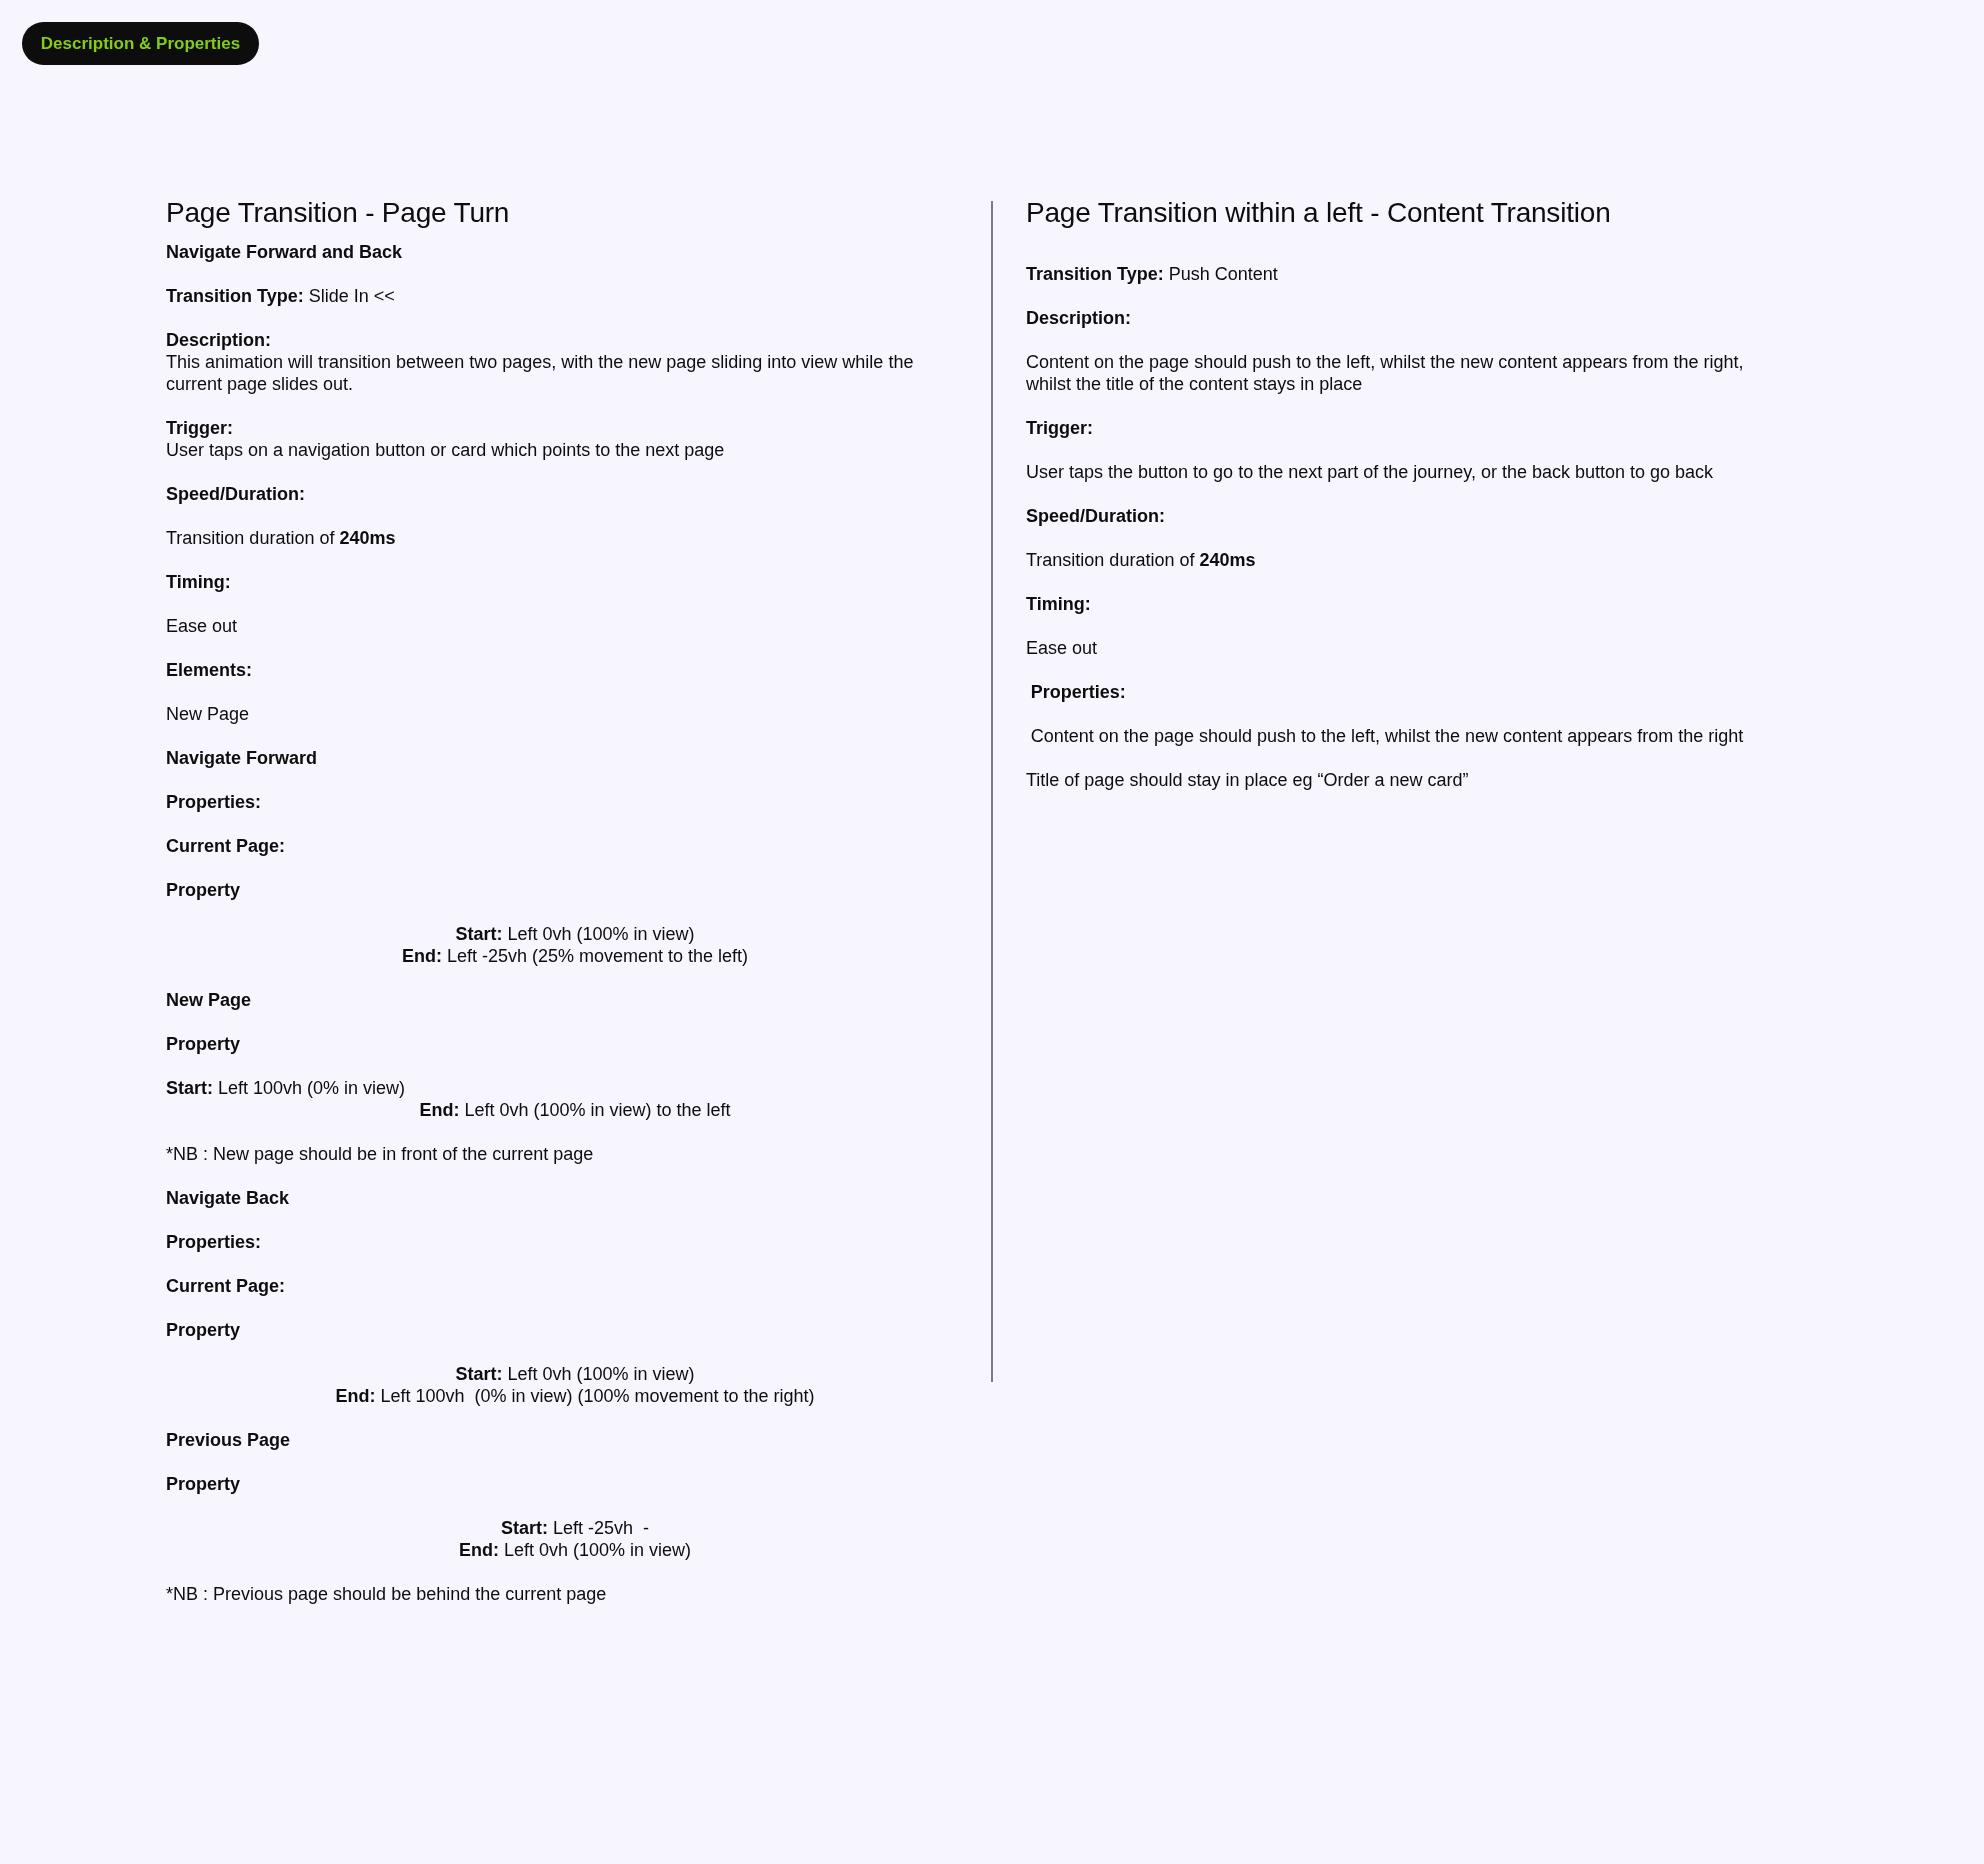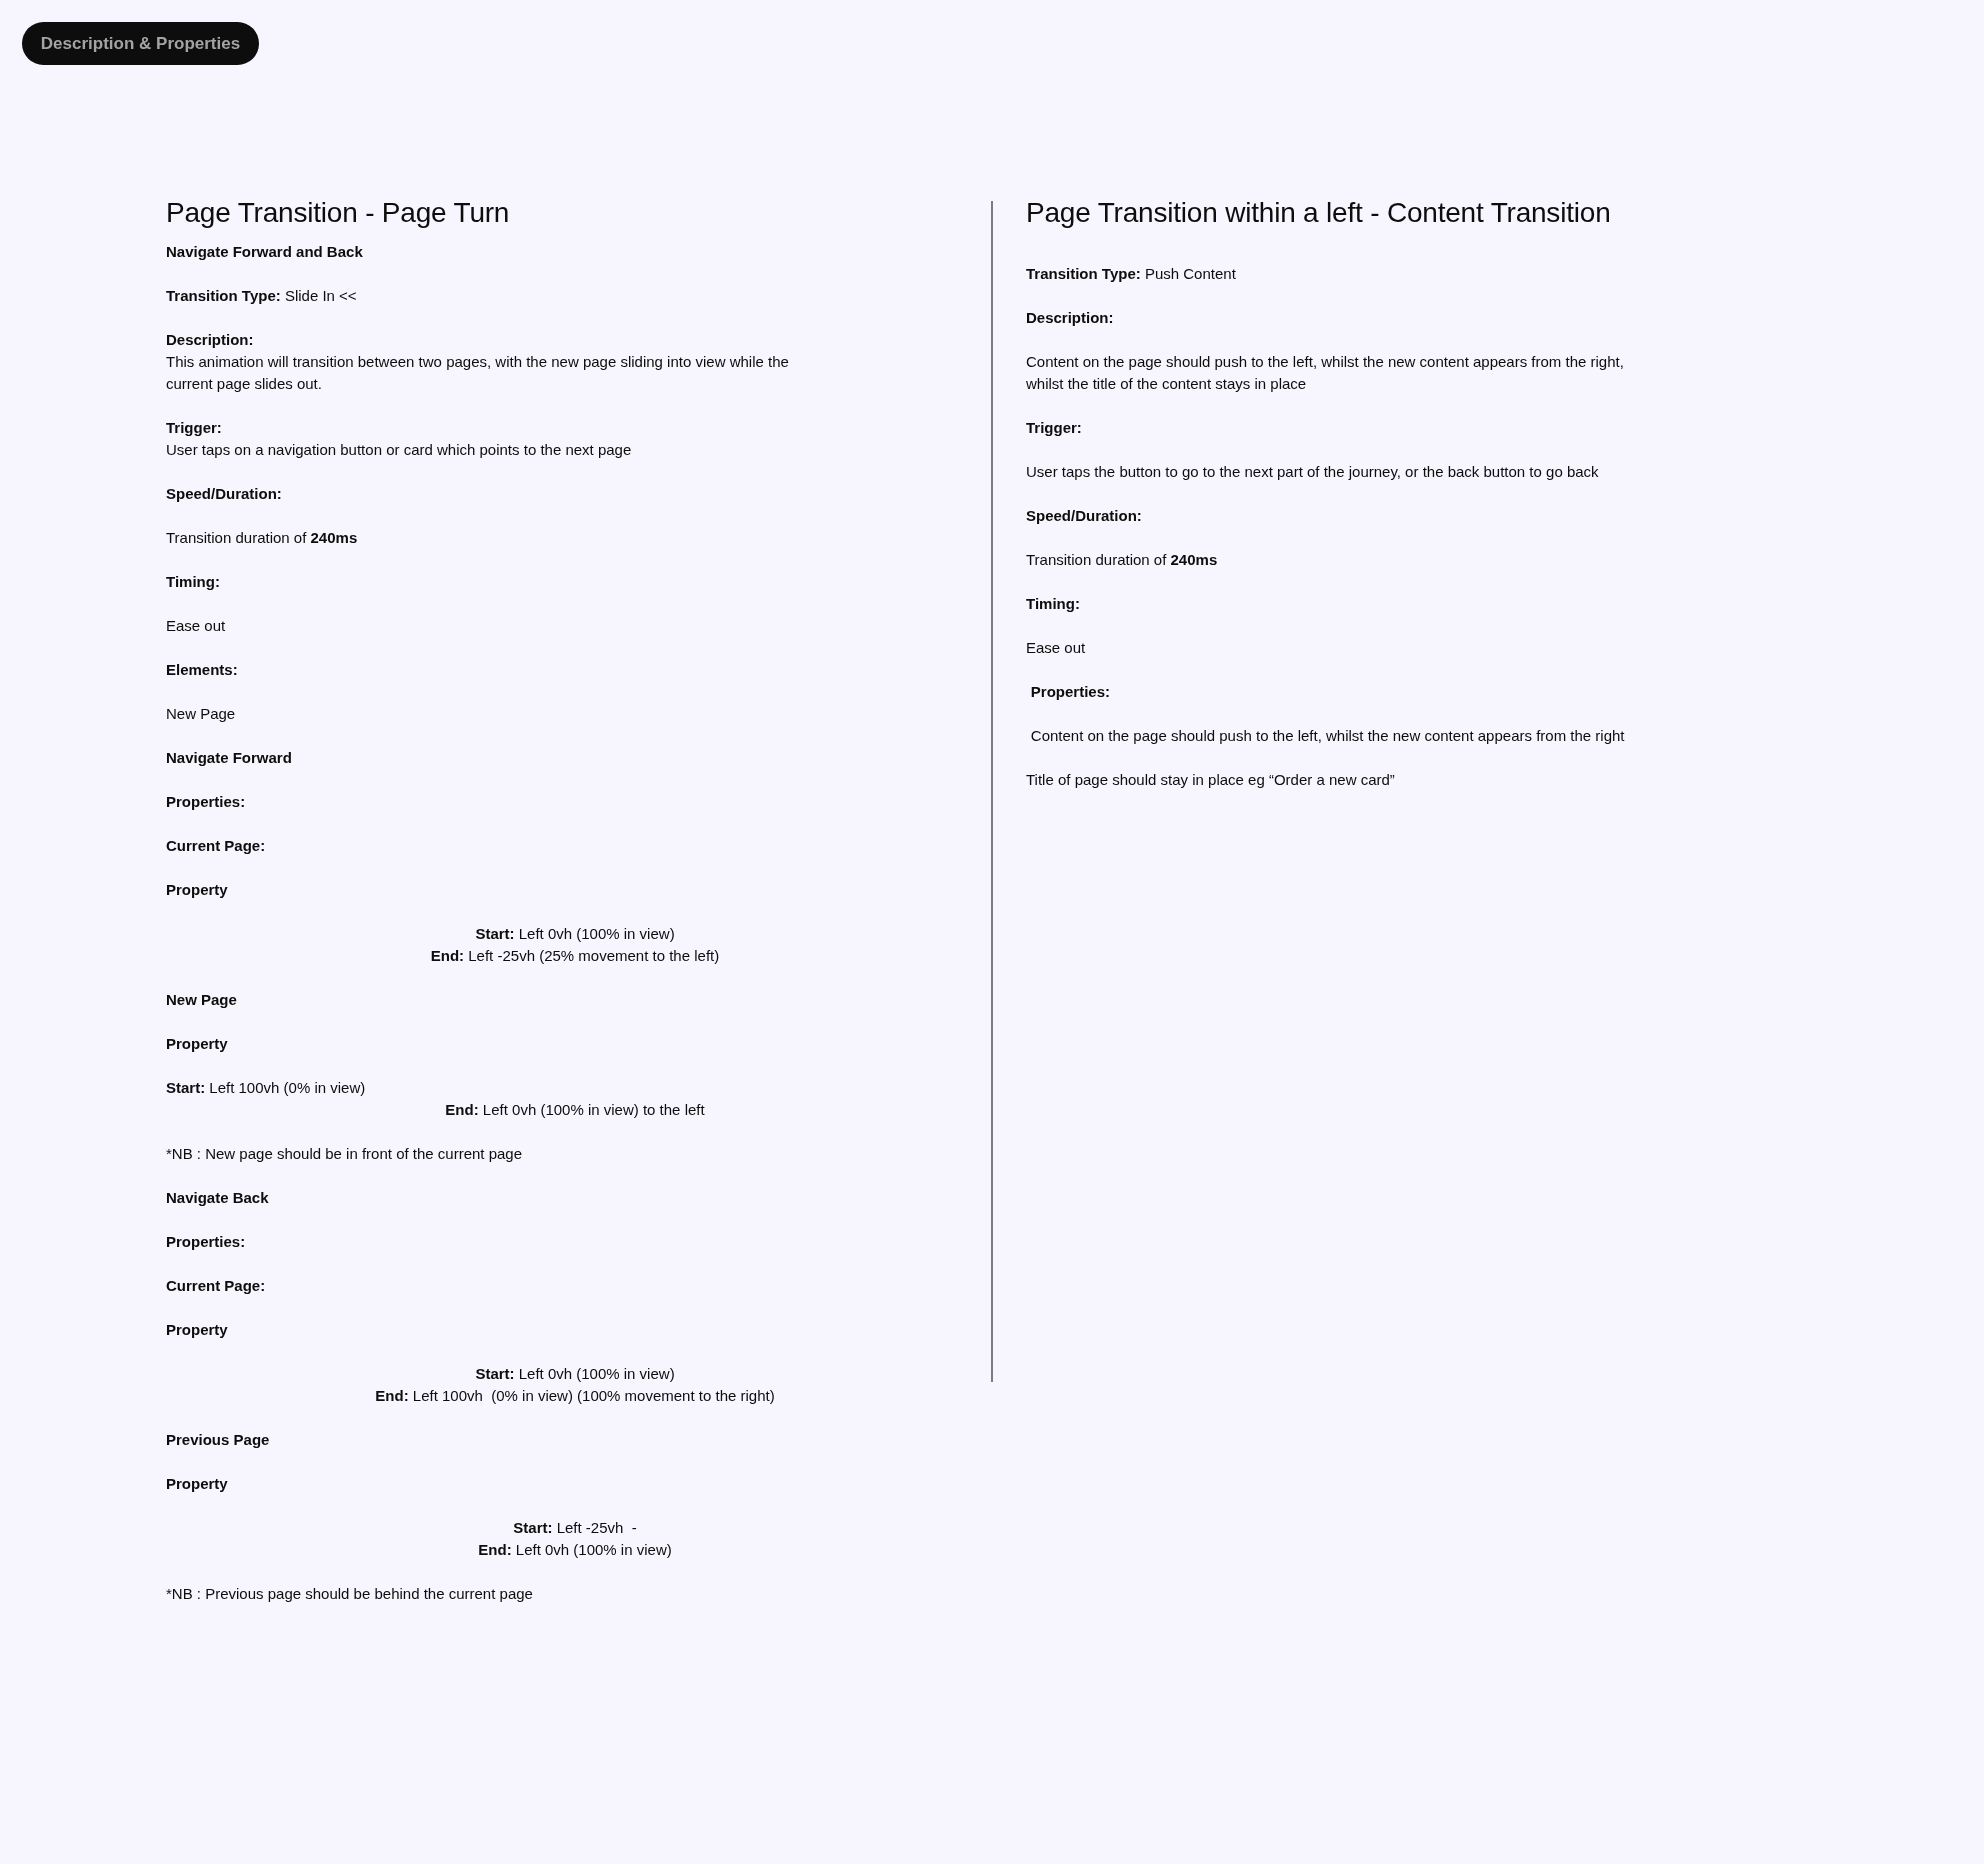--- a/index.html
+++ b/index.html
@@ -9,39 +9,39 @@
     font-family: "Liberation Sans", "DejaVu Sans", sans-serif;
     color: #0d0d0d;
     position: relative;
     overflow: hidden;
   }
   .pill {
     position: absolute; left: 22px; top: 22px;
     height: 43px; width: 237px;
     border-radius: 21.4px;
     background: #0d0d0d;
-    color: #a3a3a3;
+    color: #84cc16;
     font-weight: 700;
     font-size: 17px;
     display: flex; align-items: center; justify-content: center;
     cursor: pointer;
   }
   .col { position: absolute; top: 195px; }
   .col.left { left: 166px; width: 801px; }
   .col.right { left: 1026px; width: 828px; }
   .divider {
     position: absolute; left: 991px; top: 201px;
     width: 2.1px; height: 1181px;
     background: #7d7a84;
   }
   h1 {
     margin: 0; font-size: 28px; font-weight: 400; line-height: 36px;
     letter-spacing: -0.2px;
   }
-  .line { font-size: 15px; line-height: 22px; white-space: pre; }
+  .line { font-size: 18px; line-height: 22px; white-space: pre; }
   .gap { height: 22px; }
   .b { font-weight: 700; }
   .u { text-underline-offset: 2.8px; text-decoration-thickness: 1.4px; }
   .ind { padding-left: 17px; text-align: center; }
   .ind1 { padding-left: 4.8px; }
 </style>
 </head>
 <body>
 
 <div class="pill">

